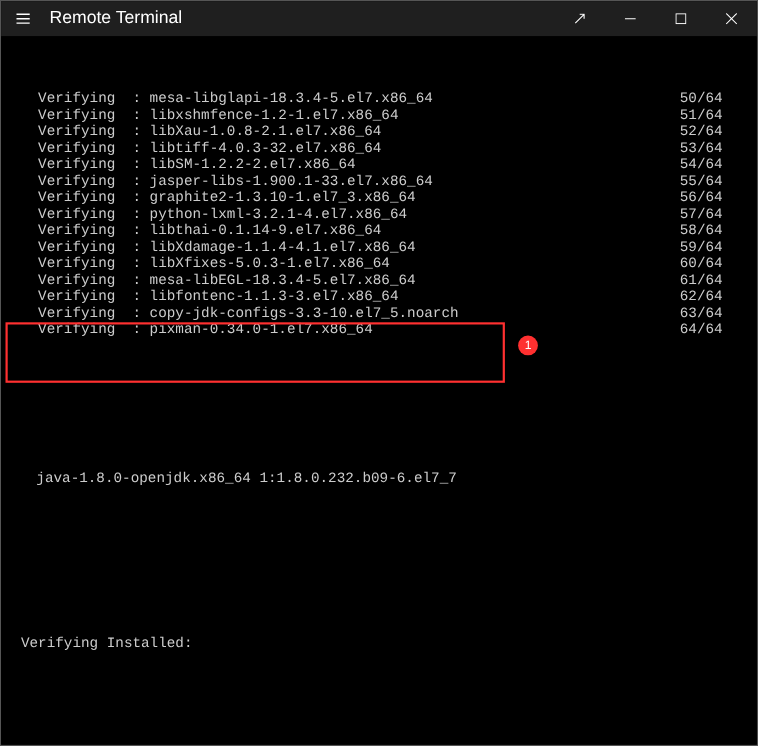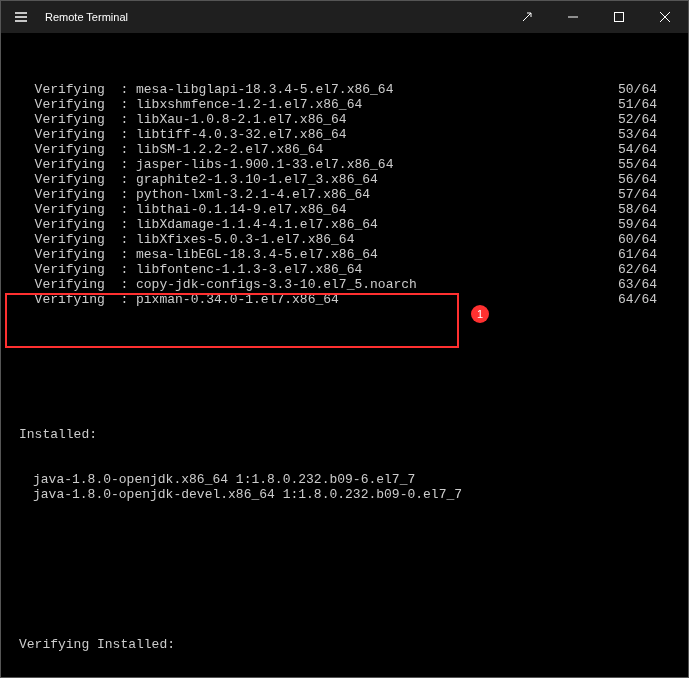--- a/index.html
+++ b/index.html
@@ -19,21 +19,21 @@
     flex-direction: column;
     border: 1px solid #555;
   }
   .titlebar {
     height: 32px;
     background: #1f1f1f;
     display: flex;
     align-items: center;
     color: #fff;
     font-family: "Segoe UI", sans-serif;
-    font-size: 11px;
+    font-size: 16px;
     user-select: none;
   }
   .hamburger {
     width: 40px;
     height: 32px;
     display: flex;
     align-items: center;
     justify-content: center;
   }
   .hamburger svg { width: 16px; height: 16px; }
@@ -132,22 +132,21 @@
       </svg>
     </div>
   </div>
 
   <div class="terminal" id="term">
     
     <div id="verify-block"><div class="row"><div class="left">  Verifying  : mesa-libglapi-18.3.4-5.el7.x86_64</div><div class="right">50/64</div></div><div class="row"><div class="left">  Verifying  : libxshmfence-1.2-1.el7.x86_64</div><div class="right">51/64</div></div><div class="row"><div class="left">  Verifying  : libXau-1.0.8-2.1.el7.x86_64</div><div class="right">52/64</div></div><div class="row"><div class="left">  Verifying  : libtiff-4.0.3-32.el7.x86_64</div><div class="right">53/64</div></div><div class="row"><div class="left">  Verifying  : libSM-1.2.2-2.el7.x86_64</div><div class="right">54/64</div></div><div class="row"><div class="left">  Verifying  : jasper-libs-1.900.1-33.el7.x86_64</div><div class="right">55/64</div></div><div class="row"><div class="left">  Verifying  : graphite2-1.3.10-1.el7_3.x86_64</div><div class="right">56/64</div></div><div class="row"><div class="left">  Verifying  : python-lxml-3.2.1-4.el7.x86_64</div><div class="right">57/64</div></div><div class="row"><div class="left">  Verifying  : libthai-0.1.14-9.el7.x86_64</div><div class="right">58/64</div></div><div class="row"><div class="left">  Verifying  : libXdamage-1.1.4-4.1.el7.x86_64</div><div class="right">59/64</div></div><div class="row"><div class="left">  Verifying  : libXfixes-5.0.3-1.el7.x86_64</div><div class="right">60/64</div></div><div class="row"><div class="left">  Verifying  : mesa-libEGL-18.3.4-5.el7.x86_64</div><div class="right">61/64</div></div><div class="row"><div class="left">  Verifying  : libfontenc-1.1.3-3.el7.x86_64</div><div class="right">62/64</div></div><div class="row"><div class="left">  Verifying  : copy-jdk-configs-3.3-10.el7_5.noarch</div><div class="right">63/64</div></div><div class="row"><div class="left">  Verifying  : pixman-0.34.0-1.el7.x86_64</div><div class="right">64/64</div></div></div>
     <div class="plain">&nbsp;</div>
 
     <div id="installed-block">
-      <div class="plain">Installed:</div>
-    <div class="plain indent">java-1.8.0-openjdk.x86_64 1:1.8.0.232.b09-6.el7_7</div><div class="plain indent">java-1.8.0-openjdk-devel.x86_64 1:1.8.0.232.b09-0.el7_7</div></div>
+    <div class="plain indent">java-1.8.0-openjdk.x86_64 1:1.8.0.232.b09-6.el7_7</div></div>
 
     <div class="plain">&nbsp;</div>
 
     <div id="dep-block">
       <div class="plain">Verifying Installed:</div>
     </div>
 
     
     <div class="highlight-box" style="left:4px; top:260px; width:454px; height:55px;"></div>
 

